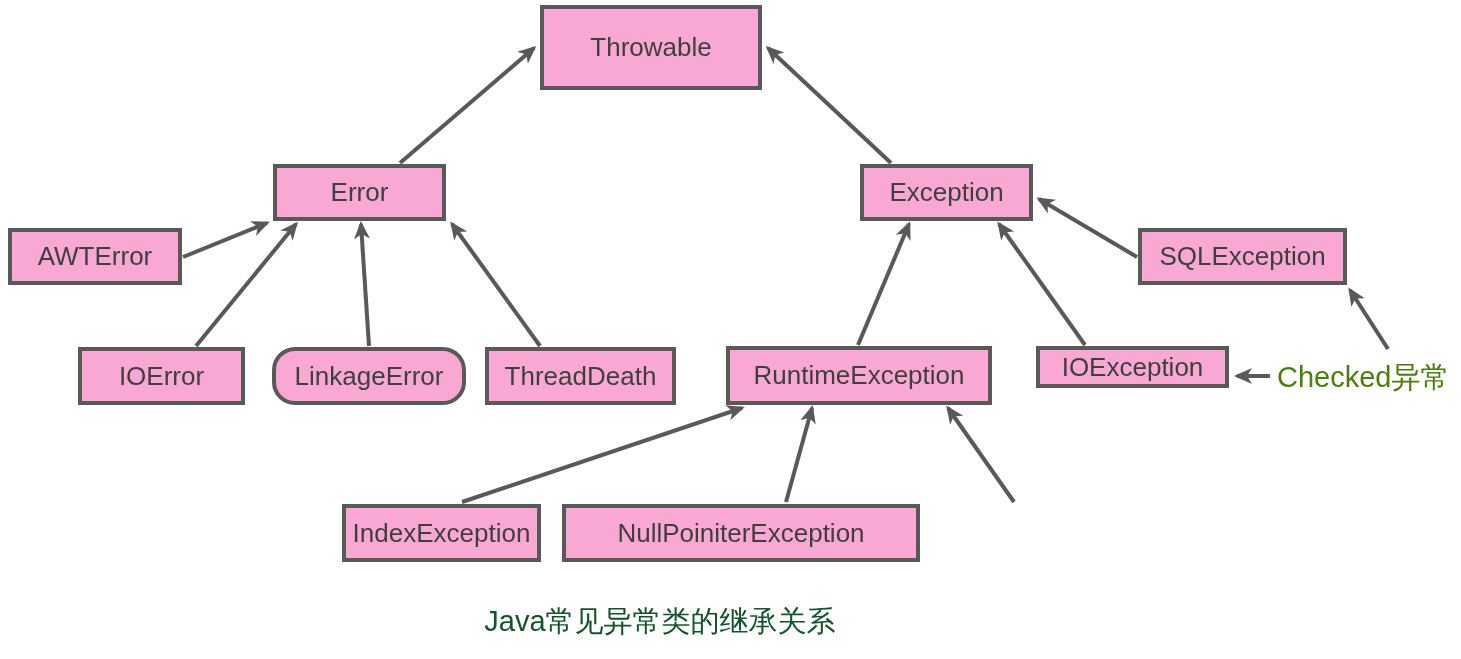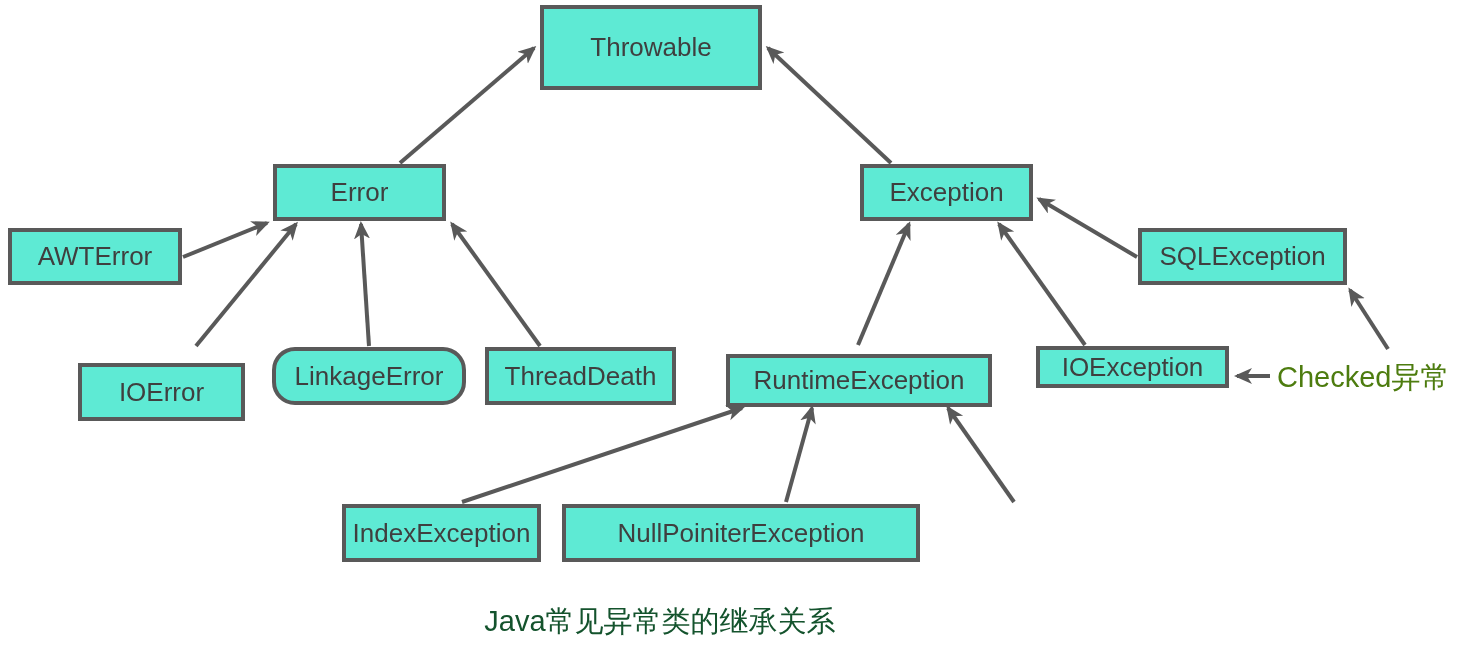--- a/index.html
+++ b/index.html
@@ -23,21 +23,21 @@
     height: 659px;
   }
   .edges-layer line {
     stroke: #595959;
     stroke-width: 4;
   }
   .node {
     position: absolute;
     box-sizing: border-box;
     border: 4px solid #595959;
-    background: #5eead4;
+    background: #f9a8d4;
     display: flex;
     align-items: center;
     justify-content: center;
     font-size: 26px;
     color: #3f3f3f;
     white-space: nowrap;
   }
   .free-label {
     position: absolute;
     font-size: 29px;
@@ -85,27 +85,27 @@
   <div class="node" style="left:540px; top:5px; width:222px; height:85px;">Throwable</div>
 
   <div class="node" style="left:273px; top:164px; width:173px; height:57px;">Error</div>
 
   <div class="node" style="left:860px; top:164px; width:173px; height:57px;">Exception</div>
 
   <div class="node" style="left:8px; top:228px; width:174px; height:57px;">AWTError</div>
 
   <div class="node" style="left:1138px; top:228px; width:209px; height:57px;">SQLException</div>
 
-  <div class="node" style="left:78px; top:347px; width:167px; height:58px;margin-top:16px;">IOError</div>
+  <div class="node" style="left:78px; top:347px; width:167px; height:58px;">IOError</div>
 
   <div class="node" style="left:272px; top:347px; width:194px; height:58px;border-radius:23px;">LinkageError</div>
 
   <div class="node" style="left:485px; top:347px; width:191px; height:58px;">ThreadDeath</div>
 
-  <div class="node" style="left:726px; top:346px; width:266px; height:53px;margin-top:8px;">RuntimeException</div>
+  <div class="node" style="left:726px; top:346px; width:266px; height:59px;">RuntimeException</div>
 
   <div class="node" style="left:1036px; top:346px; width:193px; height:42px;">IOException</div>
 
   <div class="node" style="left:342px; top:504px; width:199px; height:58px;">IndexException</div>
 
   <div class="node" style="left:562px; top:504px; width:358px; height:58px;">NullPoiniterException</div>
 
 
   <div class="free-label" style="left:1277px; top:358px;">Checked异常</div>
 

